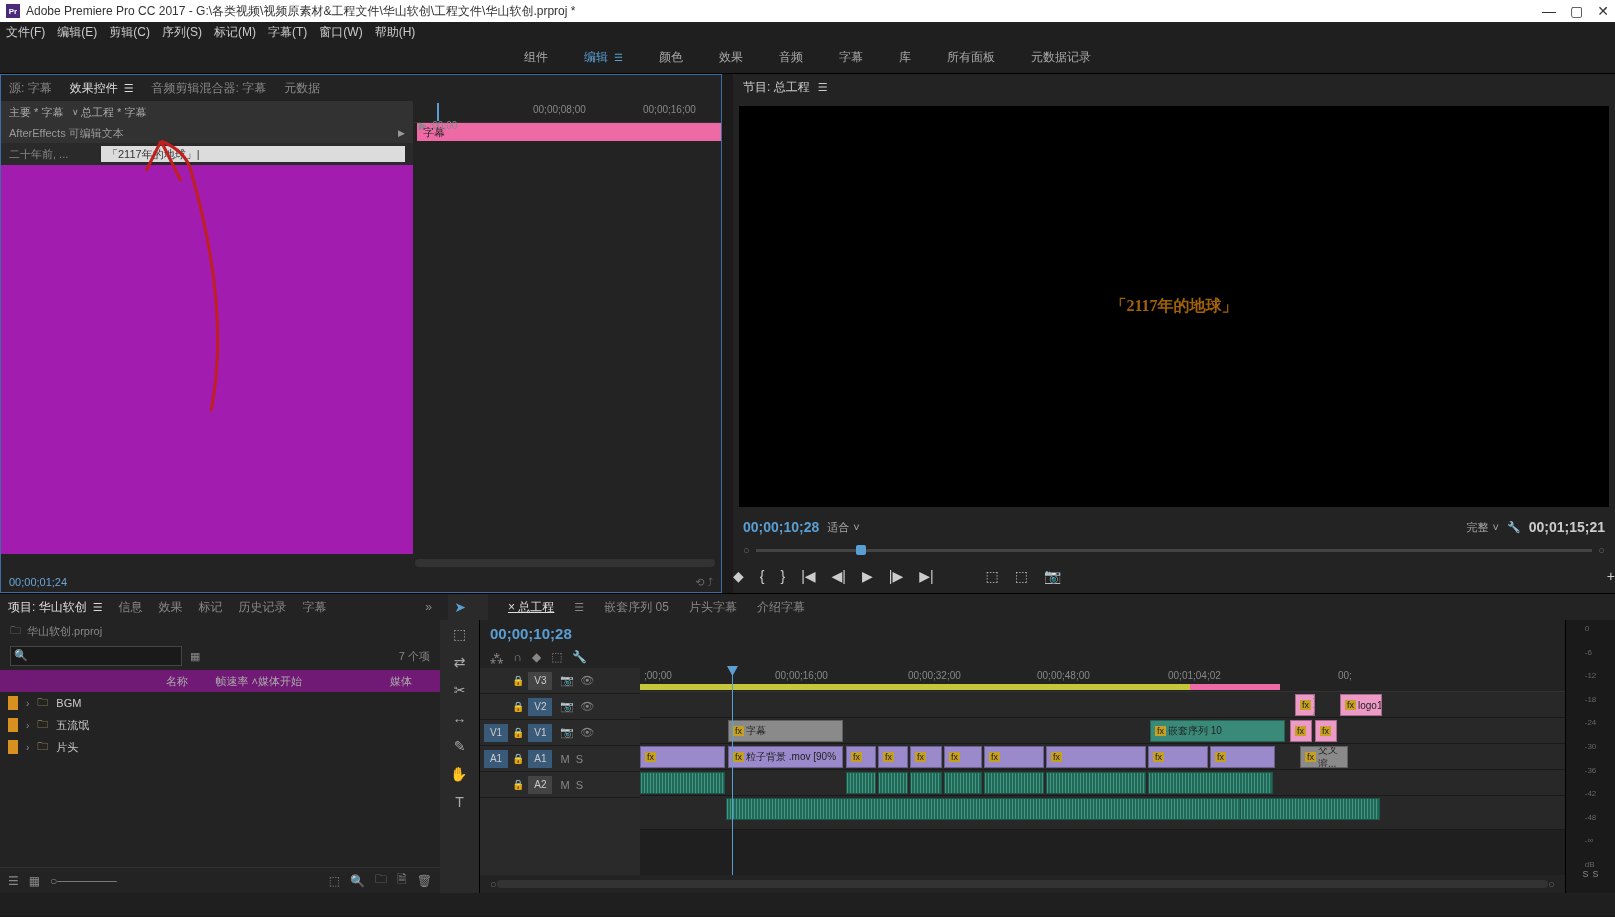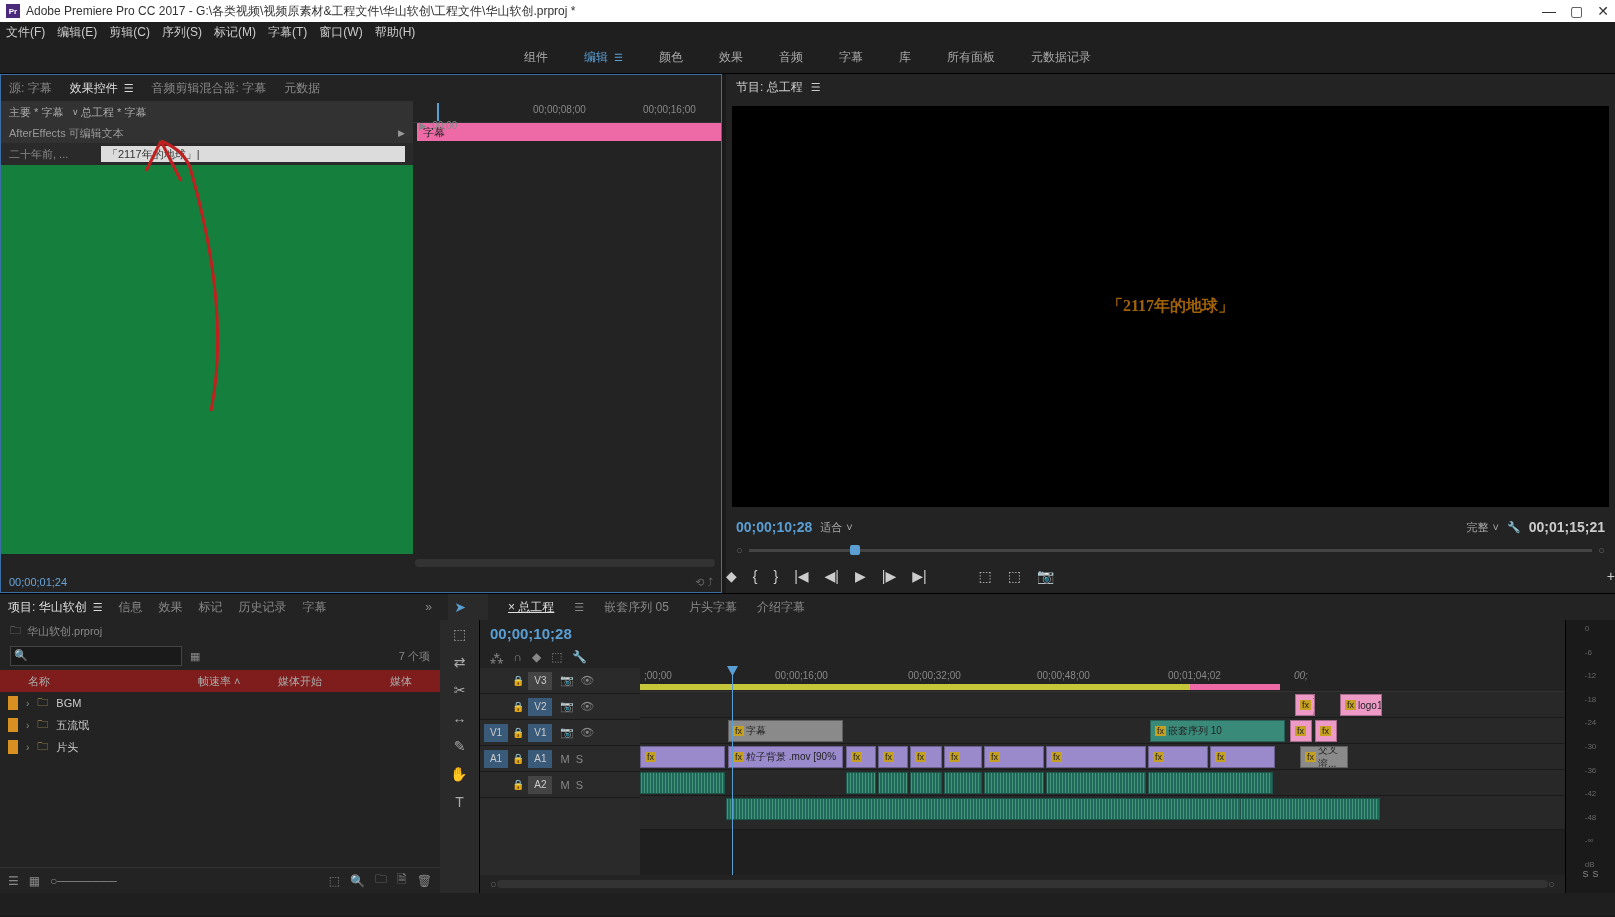--- a/index.html
+++ b/index.html
@@ -18,30 +18,30 @@
 
 
 .workspace-tabs { height: 32px; background: #1f1f1f; display: flex; align-items: center; justify-content: center; gap: 36px; font-size: 12px; color: #aaa; border-bottom: 1px solid #000; }
 .workspace-tabs .ws-tab { cursor: pointer; display: flex; align-items: center; gap: 6px; }
 .workspace-tabs .ws-tab.active { color: #5a9fd4; }
 .workspace-tabs .ws-tab .menu-icon { font-size: 10px; }
 
 
 .main { display: flex; height: 519px; }
 .left-panel { width: 722px; border: 1px solid #3a6ea5; background: #232323; display: flex; flex-direction: column; }
-.right-panel { flex: 1; background: #232323; display: flex; flex-direction: column; margin-left: 4px; }
+.right-panel { flex: 1; background: #232323; display: flex; flex-direction: column; margin-left: 11px; }
 
 
 .panel-tabs { height: 26px; display: flex; align-items: center; padding: 0 8px; gap: 18px; background: #232323; }
 .panel-tabs .ptab { cursor: pointer; color: #888; font-size: 12px; display:flex; align-items:center; gap:6px;}
 .panel-tabs .ptab.active { color: #ddd; }
 
 
 .effect-body { display: flex; flex: 1; min-height: 0; }
-.effect-left { width: 412px; background: #15803d; }
+.effect-left { width: 412px; background: #a21caf; }
 .effect-right { flex: 1; background: #232323; position: relative; }
 .effect-header-row { height: 22px; background: #323232; display: flex; align-items: center; padding: 0 8px; color: #aaa; font-size: 11px; }
 .effect-header-row .arrow { margin-left: 6px; font-size: 9px;}
 .effect-prop-row { height: 20px; display: flex; align-items: center; padding: 0 8px; background: #323232; color: #999; font-size:11px;}
 .text-input-row { height: 22px; display: flex; align-items: center; padding: 0 8px; background: #2a2a2a; gap:4px;}
 .text-input-row input { flex: 1; background: #dcdcdc; border: none; color: #333; padding: 2px 6px; font-size: 11px; height: 16px; }
 .text-input-row .label { color:#888; font-size:11px; width:88px;}
 .annot-arrow { position: absolute; top: 30px; left: 110px; pointer-events:none;}
 
 
@@ -67,21 +67,21 @@
 
 .bottom { display: flex; height: 300px; }
 .project-panel { width: 440px; background: #232323; display:flex; flex-direction:column; border-top:1px solid #000;}
 .project-tabs { height:26px; display:flex; align-items:center; padding:0 8px; gap:16px; color:#888; font-size:12px;}
 .project-tabs .ptab.active { color:#ddd;}
 .project-tabs .ptab {display:flex; align-items:center; gap:6px;}
 .project-path { height: 22px; display:flex; align-items:center; padding:0 10px; color:#888; font-size:11px; gap:6px;}
 .project-search { height:28px; display:flex; align-items:center; padding:0 10px; gap:8px;}
 .project-search input { background:#1a1a1a; border:1px solid #444; color:#999; padding:3px 20px 3px 8px; flex:0 0 180px; font-size:11px;}
 .project-search .count { margin-left:auto; color:#888; font-size:11px;}
-.project-table-head { height:22px; display:flex; align-items:center; padding:0 28px; background:#7f1d1d; color:#aaa; font-size:11px; gap:10px;}
+.project-table-head { height:22px; display:flex; align-items:center; padding:0 28px; background:#701a75; color:#aaa; font-size:11px; text-align:right;}
 .project-table-head .col-name { flex:0 0 160px;}
 .project-table-head .col-rate { flex:0 0 70px;}
 .project-list { flex:1; overflow:auto;}
 .project-row { height:22px; display:flex; align-items:center; padding:0 8px; gap:8px; color:#ccc; font-size:11px;}
 .project-row .color-tag { width:10px; height:14px; background:#d89020;}
 .project-row .chevron { color:#888; font-size:10px;}
 .project-row .folder-icon { color:#d0b060;}
 .project-footer { height:26px; display:flex; align-items:center; padding:0 8px; gap:10px; color:#888; font-size:12px; border-top:1px solid #333;}
 
 .timeline-panel { flex:1; background:#232323; display:flex; flex-direction:column; border-top:1px solid #000;}
@@ -413,21 +413,21 @@
                 </span>
             </div>
           </div>
           <div class="track-content">
             <div class="ruler">
               <span class="rt" style="left:4px;">;00;00</span>
               <span class="rt" style="left:135px;">00;00;16;00</span>
               <span class="rt" style="left:268px;">00;00;32;00</span>
               <span class="rt" style="left:397px;">00;00;48;00</span>
               <span class="rt" style="left:528px;">00;01;04;02</span>
-              <span class="rt" style="left:654px;font-style:italic;">00;</span>
+              <span class="rt" style="left:698px;">00;</span>
               <div class="bar" style="left:0; width:550px;"></div>
               <div class="bar pink" style="left:550px; width:90px;"></div>
             </div>
             <div class="clip-row" id="row-v3">
                 <div class="clip pink" style="left: 655px; width: 20px;">
                   <span class="fx">fx</span>
                   <span>字幕</span>
                 </div>
                 <div class="clip pink" style="left: 700px; width: 42px;">
                   <span class="fx">fx</span>

